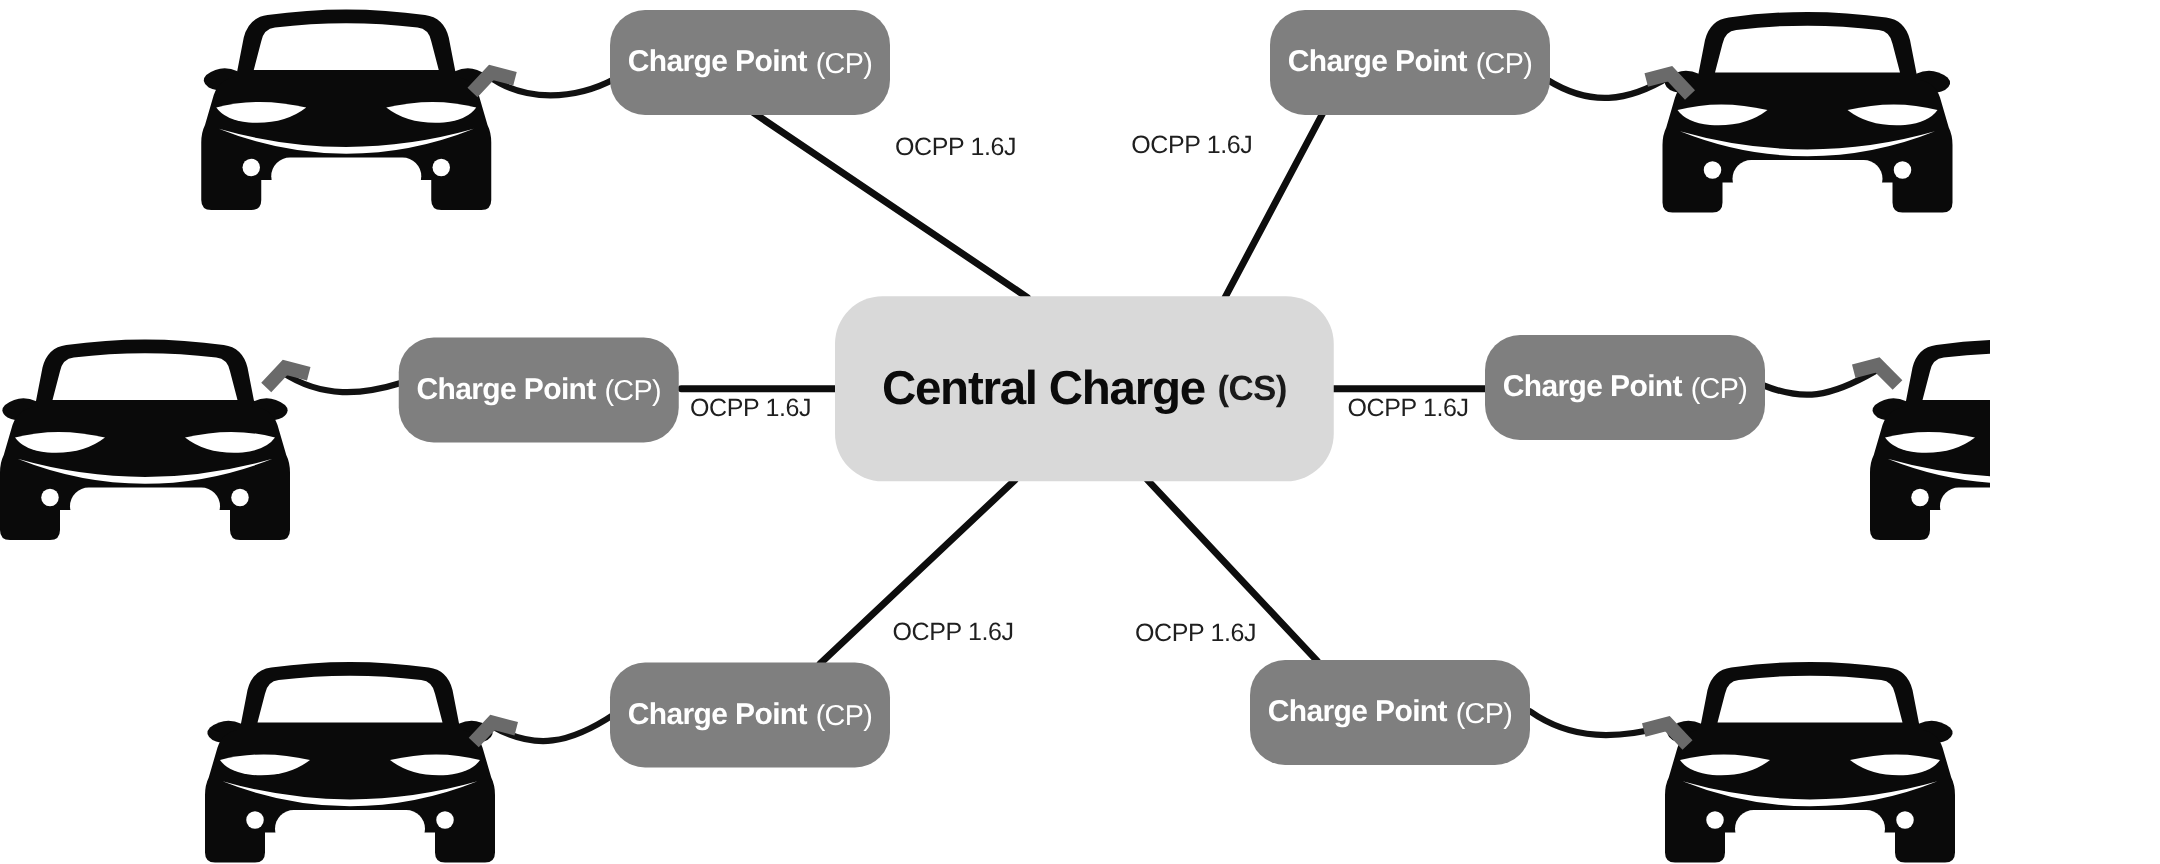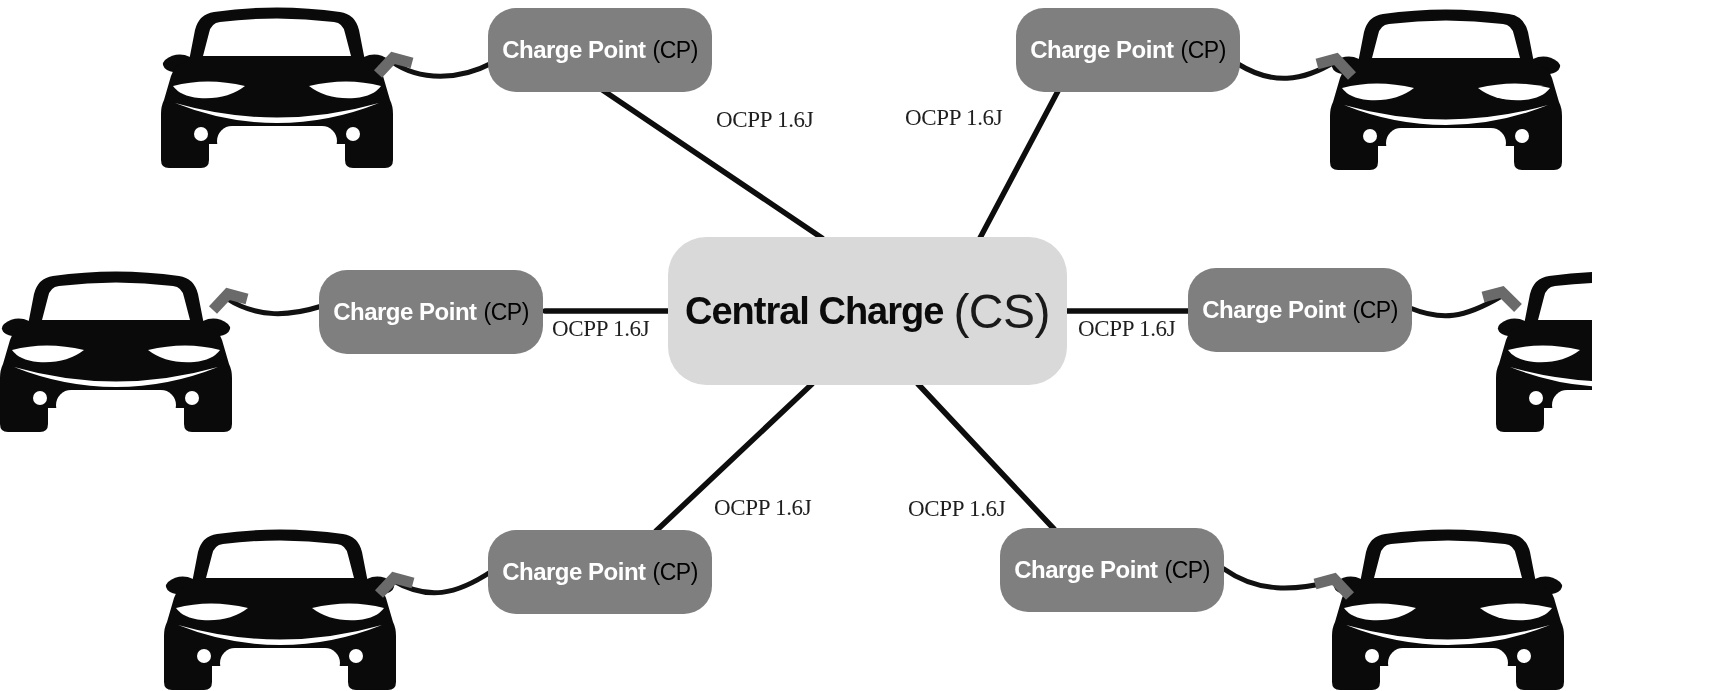--- a/index.html
+++ b/index.html
@@ -19,38 +19,37 @@
     white-space:nowrap;
     letter-spacing:-0.5px;
   }
   .cp-node{
     width:224px;height:84px;
     background:#7f7f7f;
     border-radius:28px;
     color:#ffffff;
   }
   .cp-node .node-name{font-weight:700;font-size:24px;}
-  .cp-node .node-abbr{font-weight:400;font-size:23px;margin-left:7px;color:#000000;}
+  .cp-node .node-abbr{font-weight:400;font-size:23px;margin-left:7px;color:#ffffff;}
 
   .cs-node{
     width:399px;height:148px;
     background:#d9d9d9;
     border-radius:38px;
     color:#0b0b0b;
   }
   .cs-node .node-name{font-weight:700;font-size:38px;letter-spacing:-1px;}
-  .cs-node .node-abbr{font-weight:400;font-size:48px;margin-left:10px;color:#1a1a1a;}
+  .cs-node .node-abbr{font-weight:700;font-size:28px;margin-left:10px;color:#1a1a1a;}
 
   .protocol-label{
     position:absolute;
-    font-size:23px;font-weight:400;
+    font-size:20px;font-weight:400;
     color:#1f1f1f;
     white-space:nowrap;
     letter-spacing:-0.3px;
-    font-family:Liberation Serif, serif;
   }
 </style>
 </head>
 <body>
 
 <div id="stage">
 
   <svg class="layer" width="1728" height="691" viewBox="0 0 1728 691">
     <defs>
       <g id="car-shape">

